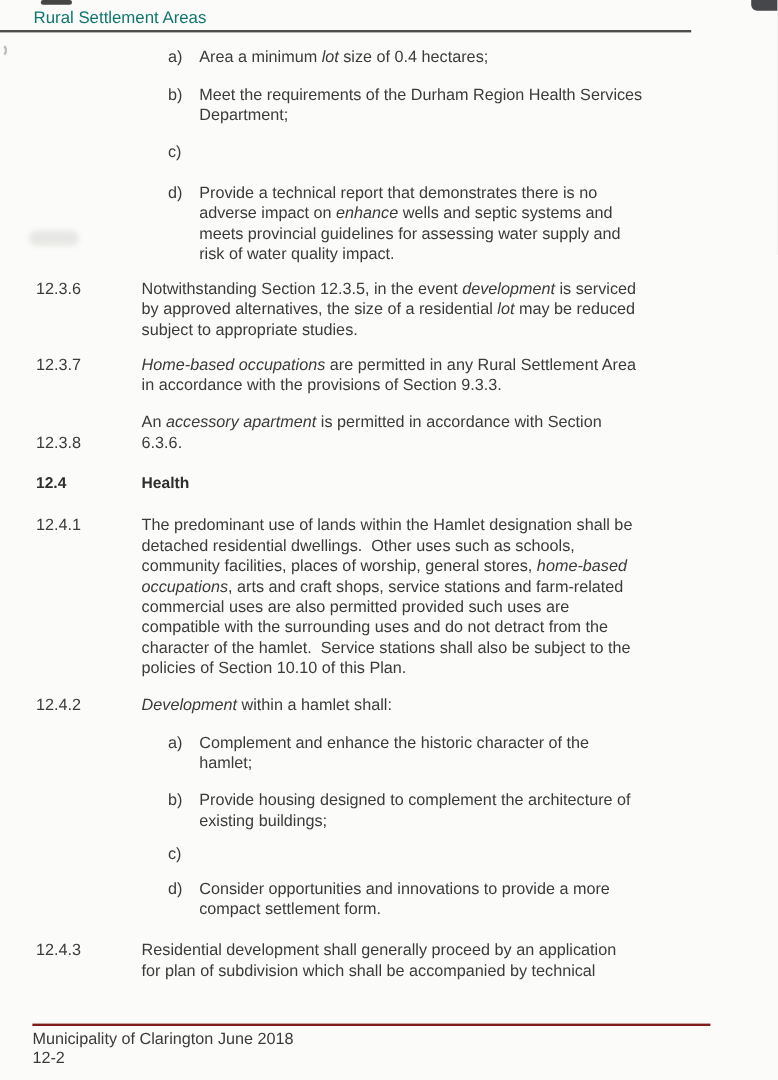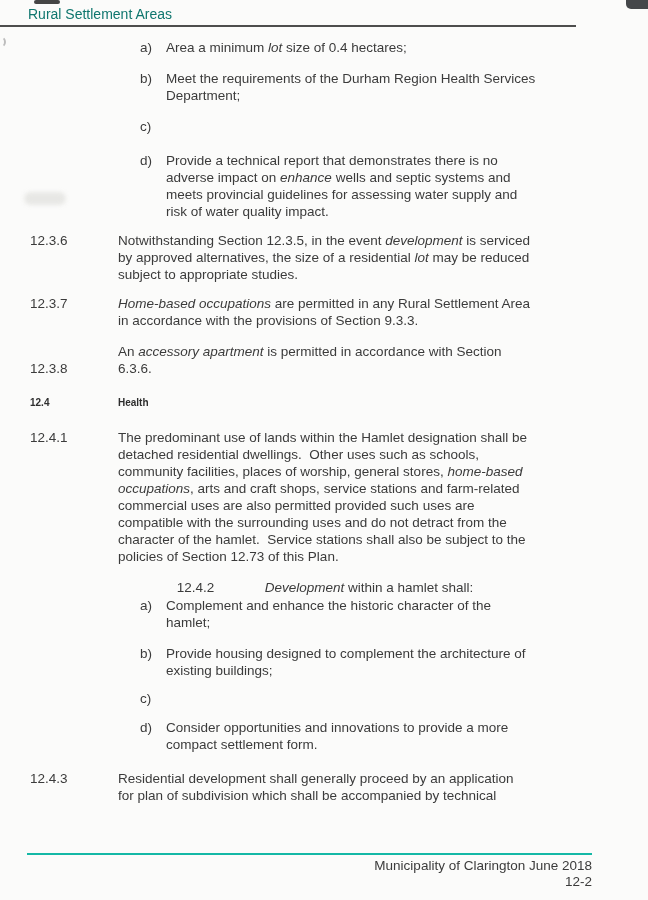--- a/index.html
+++ b/index.html
@@ -49,40 +49,39 @@
   .content { padding: 12px 28px 0 30px; }
 
   .para, .list-item, .heading { display: flex; align-items: flex-start; }
 
   .para-num { width: 88px; flex: 0 0 88px; }
   .para-text, .li-text { white-space: pre-wrap; }
 
   .list-item { margin-left: 110px; }
   .li-label { width: 26px; flex: 0 0 26px; }
 
-  .heading { font-weight: bold; font-size: 10px; color: #2e2e2e; line-height: 20px; }
+  .heading { font-weight: bold; font-size: 13px; color: #2e2e2e; line-height: 20px; }
   .heading-num { width: 88px; flex: 0 0 88px; }
 
   .mb10 { margin-bottom: 14px; }
   .mb11 { margin-bottom: 11px; }
   .mb12 { margin-bottom: 12px; }
-  .mb13 { margin-bottom: 1px; justify-content: center; }
+  .mb13 { margin-bottom: 14px; }
   .mb14 { margin-bottom: 14px; }
   .mb16 { margin-bottom: 16px; align-items: flex-end; }
   .mb17 { margin-bottom: 17px; }
 
   
   .footer {
     position: absolute;
     left: 27px; top: 853px;
     width: 565px;
-    border-top: 2px solid #14b8a6;
+    border-top: 2px solid #7f1d1d;
     padding-top: 3px;
     line-height: 16px;
-    text-align: right;
   }
   .footer div { color: #3b3b3b; }
 
   i { font-style: italic; }
 </style>
 </head>
 <body>
 
 <div class="page">
 
@@ -143,21 +142,21 @@
 
     <div class="para mb14">
       <span class="para-num">12.4.1</span>
       <span class="para-text"><span>The predominant use of lands within the Hamlet designation shall be
 detached residential dwellings.  Other uses such as schools,
 community facilities, places of worship, general stores, </span><i>home-based
 occupations</i><span>, arts and craft shops, service stations and farm-related
 commercial uses are also permitted provided such uses are
 compatible with the surrounding uses and do not detract from the
 character of the hamlet.  Service stations shall also be subject to the
-policies of Section 12.73 of this Plan.</span></span>
+policies of Section 10.10 of this Plan.</span></span>
     </div>
 
     <div class="para mb13">
       <span class="para-num">12.4.2</span>
       <span class="para-text"><i>Development</i><span> within a hamlet shall:</span></span>
     </div>
 
     <div class="list-item mb14">
       <span class="li-label">a)</span>
       <span class="li-text"><span>Complement and enhance the historic character of the

